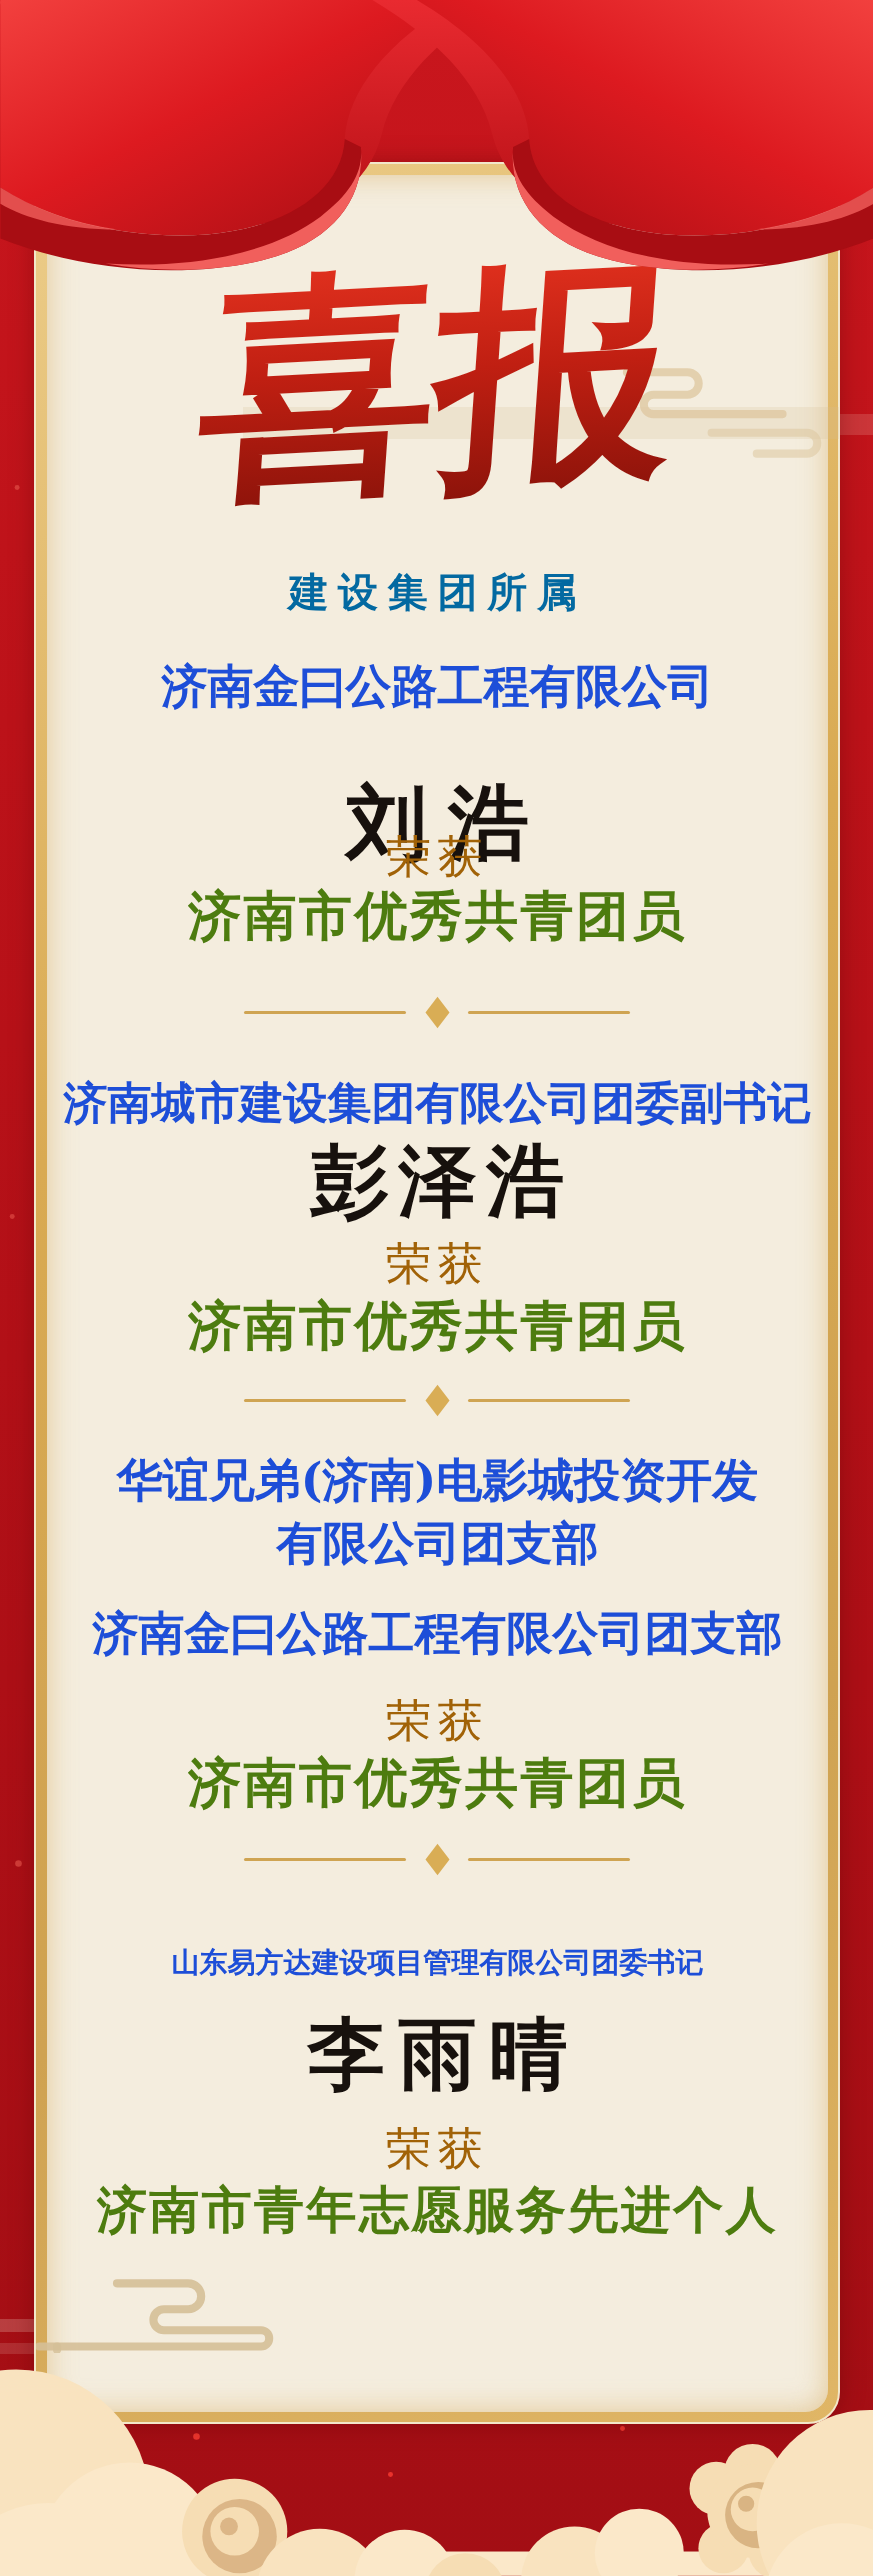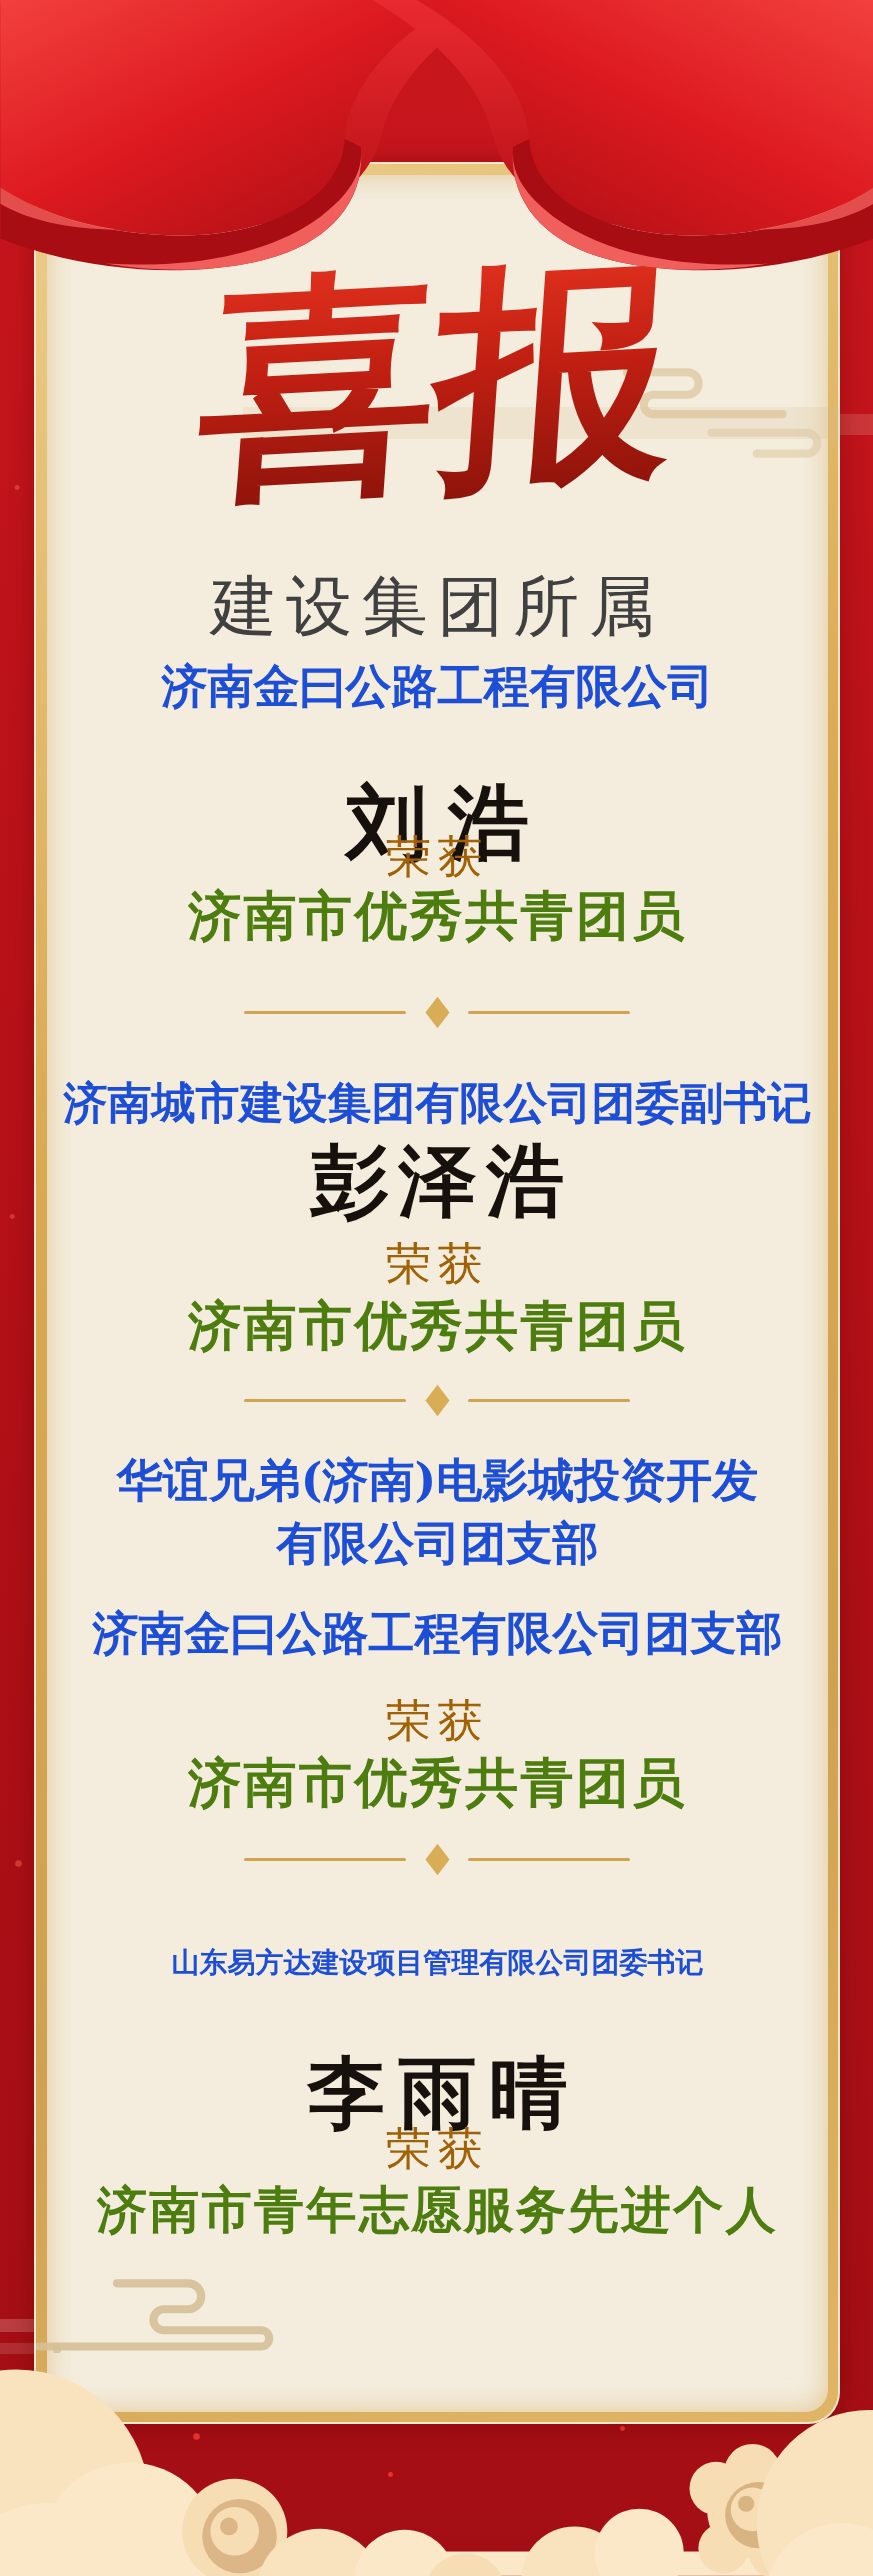--- a/index.html
+++ b/index.html
@@ -63,21 +63,21 @@
   
   .line{position:absolute;left:57px;width:761px;text-align:center;white-space:nowrap;line-height:1.1;}
   .poster-title{
     position:absolute;left:0;top:257px;width:874px;text-align:center;white-space:nowrap;
     font-family:"DejaVu Serif","Liberation Serif",serif;font-weight:bold;
     font-size:236px;line-height:1.05;letter-spacing:0;
     background:linear-gradient(180deg,#de2f1d 4%,#c01f12 45%,#8c130a 100%);
     -webkit-background-clip:text;background-clip:text;color:transparent;
     transform:rotate(-3deg) skewX(-7deg);
   }
-  .subtitle{top:570px;font-size:66px;font-weight:normal;color:#404040;letter-spacing:9.7px;}
+  .subtitle{top:570px;font-size:40px;font-weight:bold;color:#0369a1;letter-spacing:9.7px;}
   .org{font-family:"DejaVu Serif","Liberation Serif",serif;font-weight:700;color:#1d4ed8;font-size:46px;}
   .name{font-family:"DejaVu Serif","Liberation Serif",serif;font-weight:700;color:#17110d;}
   .intro{color:#a16207;font-size:45px;letter-spacing:6.5px;}
   .award{color:#4d7c0f;font-weight:700;font-size:53px;letter-spacing:2.4px;}
 
   .org.s1{top:661px;}
   .name.s1{top:738px;font-size:81px;letter-spacing:21px;text-indent:21px;margin-top:40px;}
   .intro.s1{top:832px;}
   .award.s1{top:887px;}
 
@@ -86,21 +86,21 @@
   .intro.s2{top:1239px;}
   .award.s2{top:1297px;}
 
   .org.s3a{top:1455px;}
   .org.s3b{top:1518px;}
   .org.s3c{top:1608px;}
   .intro.s3{top:1696px;}
   .award.s3{top:1754px;}
 
   .org.s4{top:1948px;font-size:28px;}
-  .name.s4{top:2011px;font-size:78px;letter-spacing:13px;text-indent:13px;margin-top:39px;}
+  .name.s4{top:2011px;font-size:78px;letter-spacing:13px;text-indent:13px;}
   .intro.s4{top:2124px;}
   .award.s4{top:2183px;font-size:50px;}
 
   
   .divider{
     position:absolute;left:0;width:874px;height:21px;
     display:flex;align-items:center;justify-content:center;gap:22.7px;
   }
   .divider .dl{width:162px;height:3.2px;background:#cfa452;border-radius:1.6px;}
   .divider .dd{width:17px;height:17px;background:#d9ad55;transform:scaleY(1.3) rotate(45deg);}

